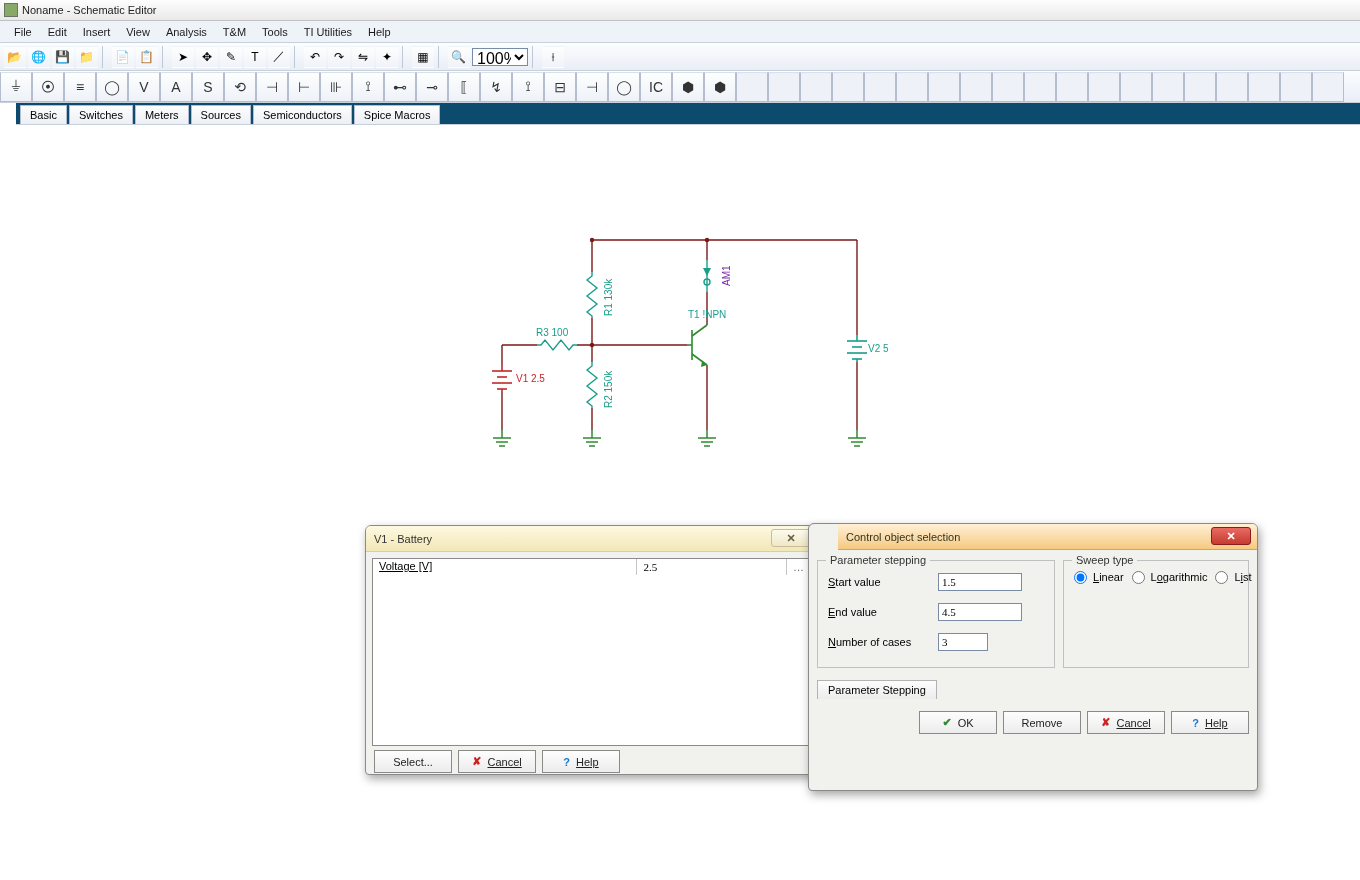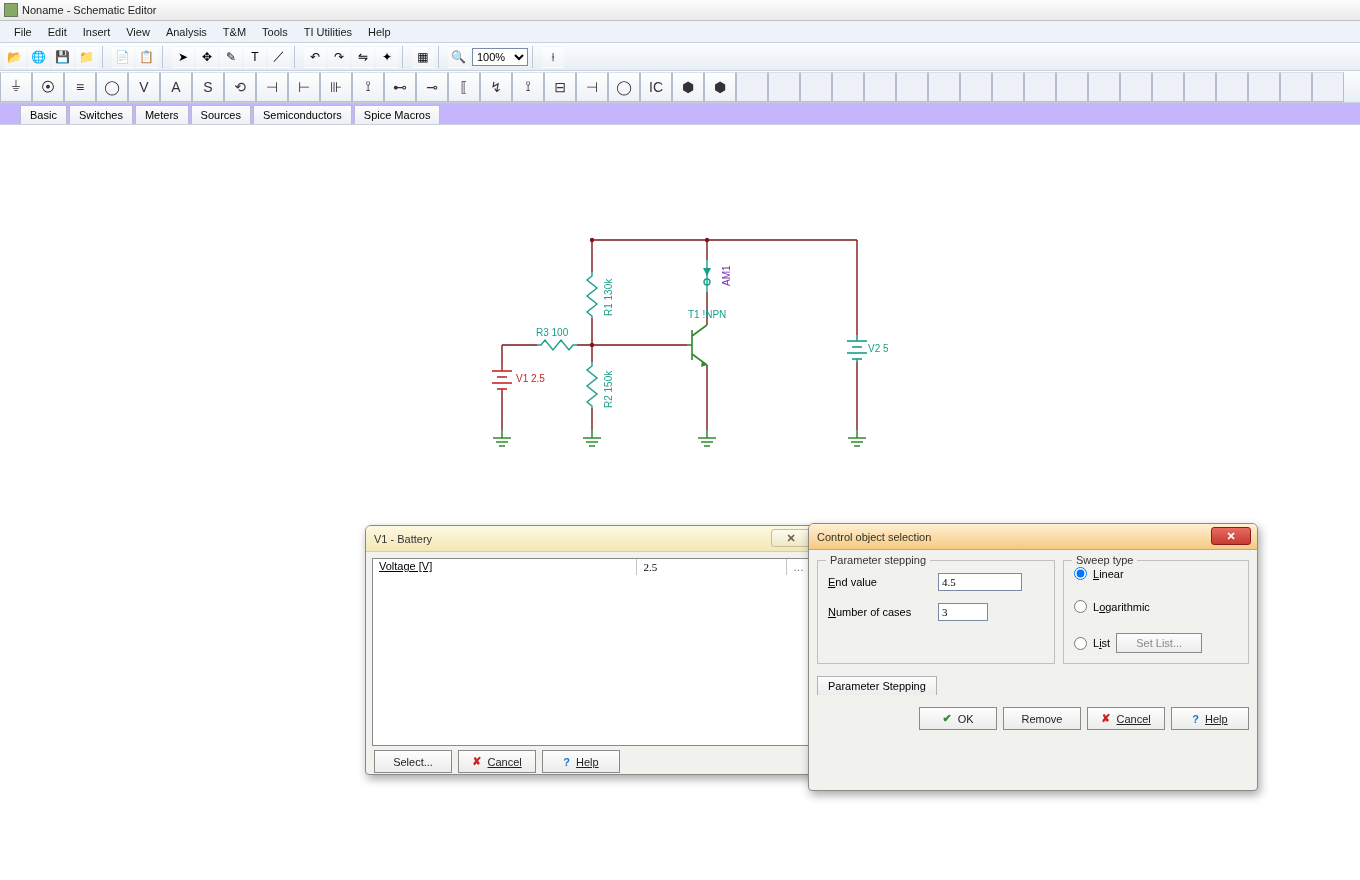--- a/index.html
+++ b/index.html
@@ -55,21 +55,21 @@
   }
   .tbtn {
     width: 22px; height: 22px;
     border: 1px solid transparent;
     display: inline-flex; align-items: center; justify-content: center;
     background: linear-gradient(#fdfefe,#f0f3f8);
     font-size: 12px;
   }
   .tsep { width: 6px; height: 22px; border-left: 1px solid #bfc8d6; margin: 0 2px; }
   .zoomsel {
-    width: 56px; height: 18px; font-size: 11px;
+    width: 56px; height: 18px; font-size: 16px;
     border: 1px solid #7a8ba5; background: #fff;
   }
 
   
   .toolbar2 {
     height: 32px;
     background: linear-gradient(#fbfdff,#e9eef6);
     border-bottom: 1px solid #c8d0dc;
     display: flex;
     align-items: center;
@@ -80,25 +80,26 @@
     border-top-color: #d9e0ea;
     display: inline-flex; align-items: center; justify-content: center;
     background: linear-gradient(#fdfefe,#eef2f8);
     font-size: 14px; color: #333;
   }
   .compslot.empty { background: #eef2f8; }
 
   
   .tabstrip {
     height: 22px;
-    background: #c4b5fd;
+    background: #0c4a6e;
     border-bottom: 1px solid #c8d0dc;
     display: flex;
     align-items: flex-end;
-    padding-left: 20px;
+    padding-left: 4px;
+    margin-left: 16px;
   }
   .apptab {
     padding: 3px 9px 3px 9px;
     background: linear-gradient(#fdfdfd,#eceff5);
     border: 1px solid #b5bece;
     border-bottom: none;
     margin-right: 2px;
     font-size: 11px;
   }
 
@@ -143,20 +144,21 @@
   }
   .dialog.cream .dtitle {
     background: linear-gradient(#fef9e1,#f2e7b6);
     border-bottom: 1px solid #d9cf9a;
     color: #333;
   }
   .dialog.orange .dtitle {
     background: linear-gradient(#fff0d6,#f6c981);
     border-bottom: 1px solid #d9a554;
     color: #332;
+    margin-left: 29px;
   }
   .closebtn {
     position: absolute; right: 6px; top: 3px;
     width: 40px; height: 18px;
     border-radius: 3px;
     display: flex; align-items: center; justify-content: center;
     font-weight: bold;
   }
   .closebtn.soft { border:1px solid #c7be97; background:linear-gradient(#fdfbef,#efe7c6); color:#6a6143; }
   .closebtn.red { border:1px solid #8b1c1c; background:linear-gradient(#e86b62,#c63a31); color:#fff; }
@@ -196,21 +198,21 @@
     margin: 4px 2px 10px 2px;
     position: relative;
   }
   .fsleg {
     position: absolute; top: -7px; left: 8px;
     background: #f1f1ed; padding: 0 4px; color: #333;
   }
   .frow { display:flex; align-items:center; height: 30px; gap: 8px; }
   .flabel { width: 102px; }
   .finput { width: 84px; height: 18px; border:1px solid #7a8ba5; font:11px Tahoma; padding: 1px 3px; background:#fff; }
-  .radiogroup { display:flex; flex-direction:column; gap:20px; }
+  .radiogroup { display:flex; flex-direction:row; gap:8px; }
   .radiorow { display:flex; align-items:center; gap:6px; white-space:nowrap; }
   .radiorow input { margin:0; }
   .setlist { height:20px; width:86px; font-size:11px; color:#888; }
 
   .bottomtabs { display:flex; margin: 2px 2px 8px 2px; }
   .btab {
     padding: 3px 10px;
     background: linear-gradient(#fdfdfd,#ececec);
     border:1px solid #b3b3b3; border-bottom:none;
   }
@@ -474,20 +476,24 @@
   <div class="dialog orange" style="left:808px; top:398px; width:450px; height:268px;">
     <div class="dtitle">
       <span>Control object selection</span>
       <div class="closebtn red">✕</div>
     </div>
     <div class="dbody">
       <div style="display:flex; gap:4px;">
         <div class="fieldset" style="flex:1;">
           <span class="fsleg">Parameter stepping</span>
           <div class="frow">
+            <span class="flabel"><u>S</u><span></span>tart value</span>
+            <input class="finput" value="1.5" style="">
+          </div>
+          <div class="frow">
             <span class="flabel"><u>E</u>nd value</span>
             <input class="finput" value="4.5" style="">
           </div>
           <div class="frow">
             <span class="flabel"><u>N</u>umber of cases</span>
             <input class="finput" style="width: 50px;" value="3">
           </div>
         </div>
         <div class="fieldset" style="width:186px;">
           <span class="fsleg">Sweep type</span>

